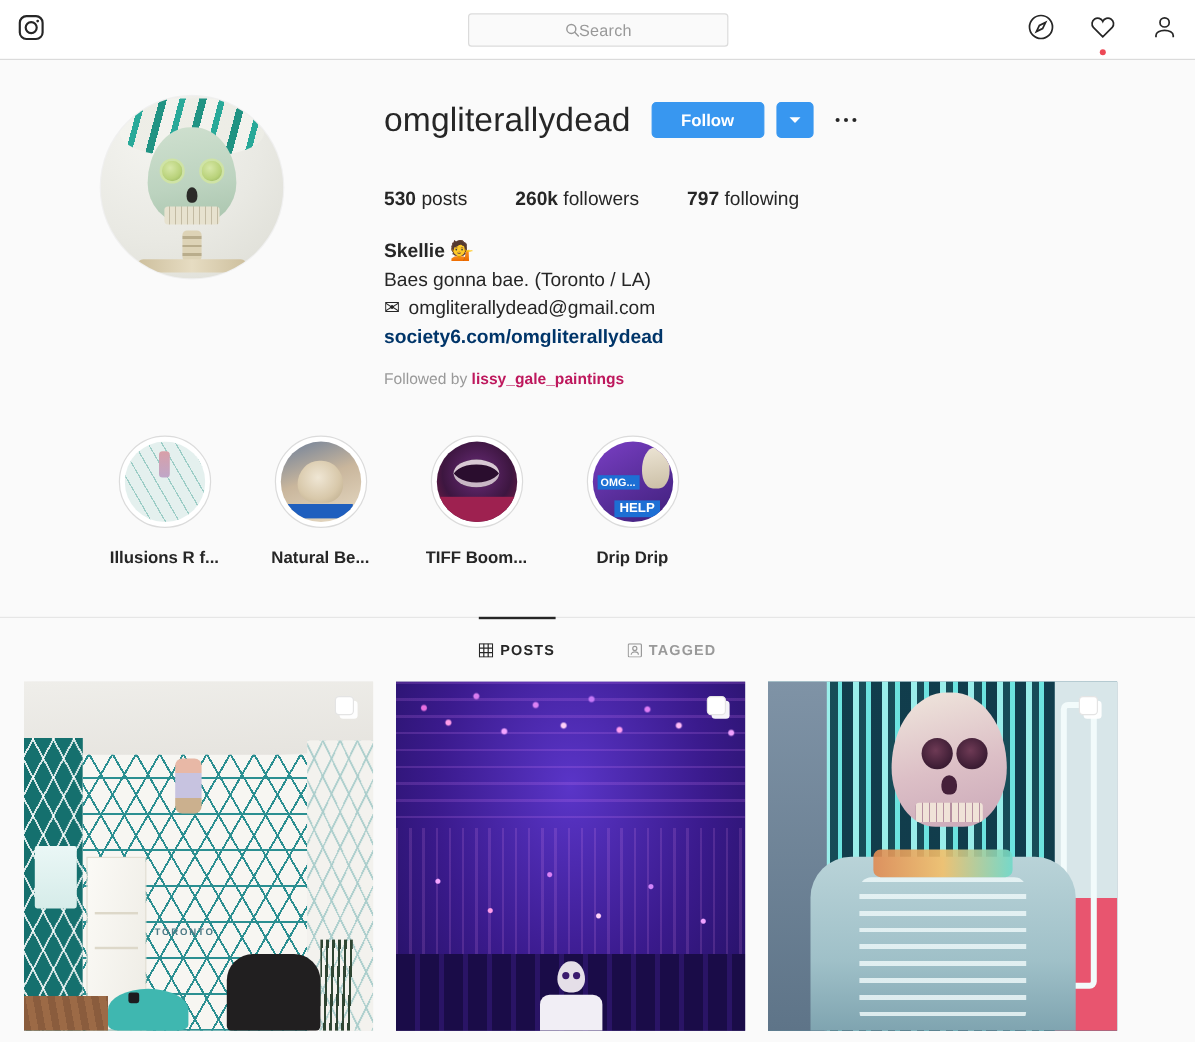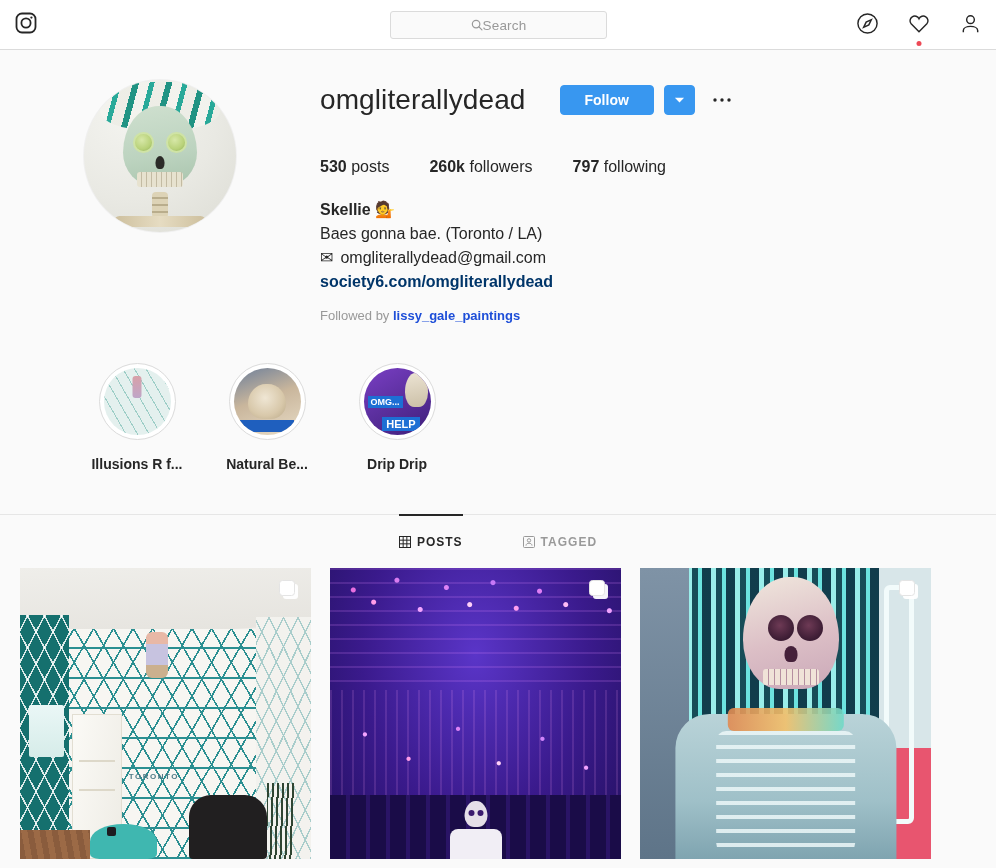--- a/index.html
+++ b/index.html
@@ -122,21 +122,21 @@
 
   .row1 { display: flex; align-items: center; gap: 10px; height: 40px; }
   .username {
     font-size: 28px; font-weight: 300; line-height: 32px; color: #262626;
     letter-spacing: .1px;
   }
   .btn-follow {
     background: #3897f0; color: #fff; border: 1px solid #3897f0;
     font-size: 14px; font-weight: bold; border-radius: 4px;
     height: 30px; padding: 0 24px; cursor: pointer;
-    margin-left: 24px;
+    margin-left: 7px;
     font-family: "Liberation Sans", sans-serif;
   }
   .btn-caret {
     background: #3897f0; border: 1px solid #3897f0; border-radius: 4px;
     width: 31px; height: 30px; cursor: pointer;
     display: flex; align-items: center; justify-content: center;
   }
   .btn-more {
     width: 30px; height: 30px; cursor: pointer;
     display: flex; align-items: center; justify-content: center;
@@ -150,21 +150,21 @@
   .bio { margin-top: 22px; font-size: 16px; line-height: 24px; }
   .bio .name { font-weight: bold; }
   .bio .line { color: #262626; }
   .bio .mailrow { display: flex; align-items: center; gap: 7px; }
   .bio a.site {
     color: #003569; font-weight: bold; text-decoration: none;
   }
   .followed-by {
     margin-top: 14px; font-size: 13px; color: #999;
   }
-  .followed-by b { color: #1d4ed8; font-weight: bold; }
+  .followed-by b { color: #be185d; font-weight: bold; }
 
   
   .highlights {
     display: flex; gap: 0; padding: 40px 0 0 72px;
   }
   .hl { width: 130px; display: flex; flex-direction: column; align-items: center; cursor: pointer; }
   .hl-ring {
     width: 77px; height: 77px; border-radius: 50%;
     border: 1px solid #dbdbdb; padding: 4px; background: #fff;
   }
@@ -578,20 +578,26 @@
     </div>
 
     <div class="hl">
       <div class="hl-ring">
         <div class="hl-img art-natural"></div>
       </div>
       <div class="hl-label">Natural Be...</div>
     </div>
 
 
+    <div class="hl">
+      <div class="hl-ring">
+        <div class="hl-img art-tiff"></div>
+      </div>
+      <div class="hl-label">TIFF Boom...</div>
+    </div>
 
     <div class="hl">
       <div class="hl-ring">
         <div class="hl-img art-drip">
           <span class="drip-skull"></span>
         </div>
       </div>
       <div class="hl-label">Drip Drip</div>
     </div>
 

